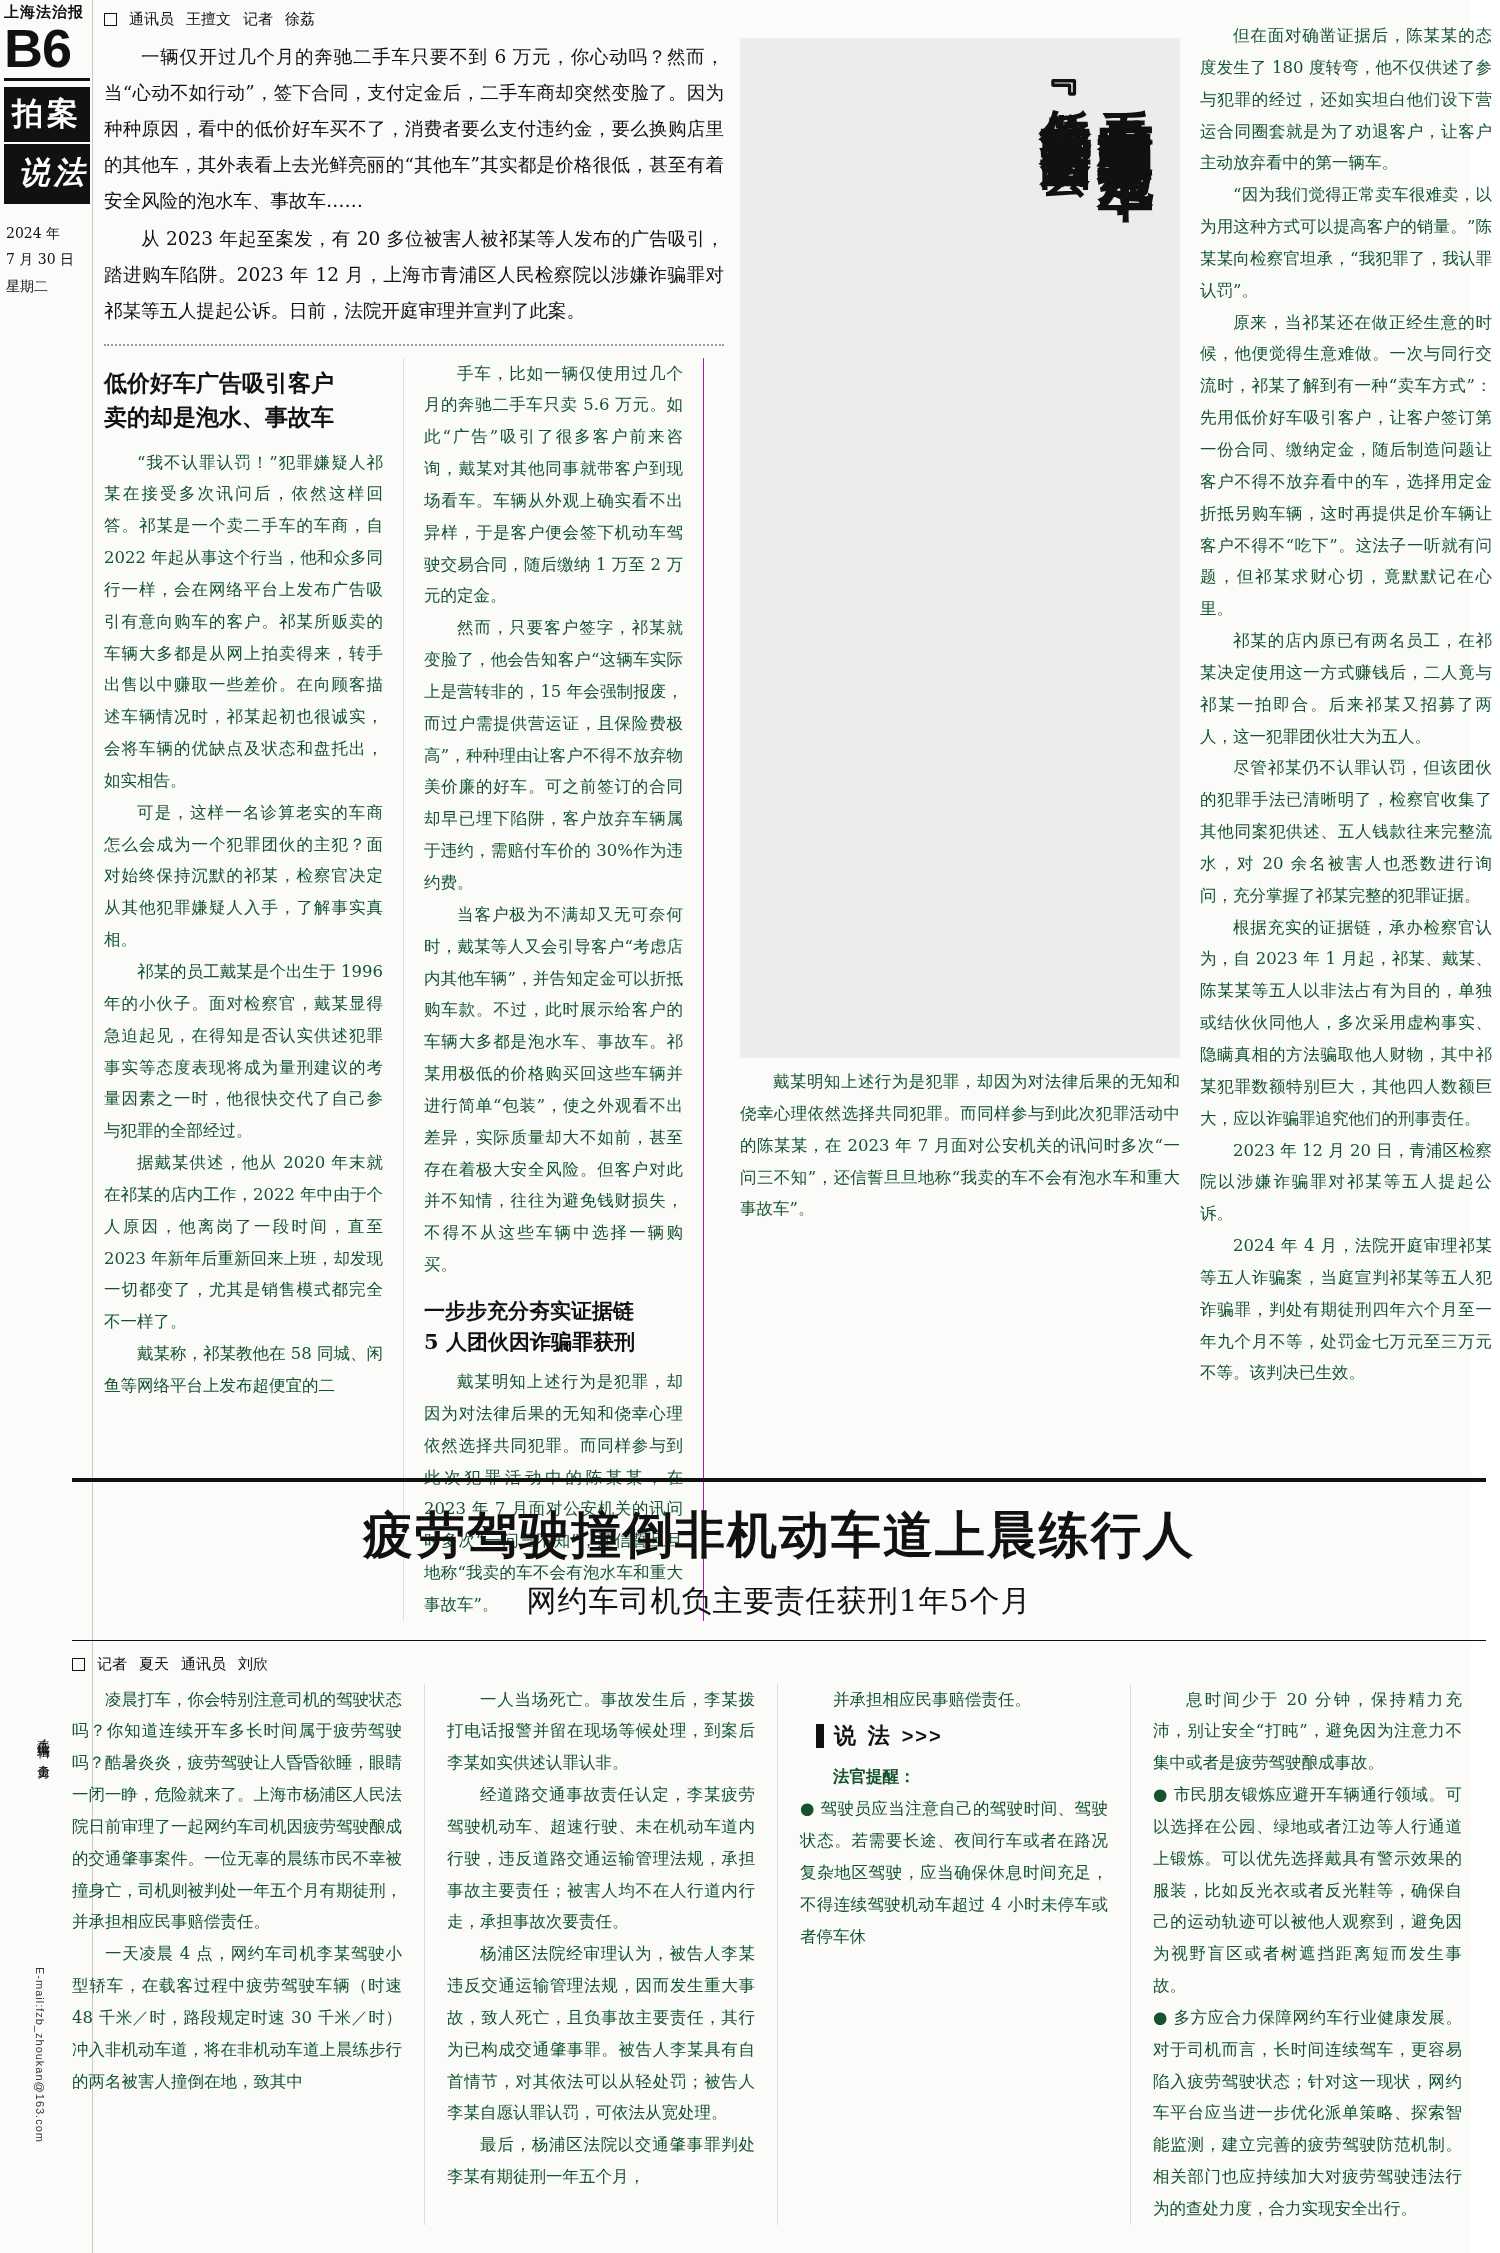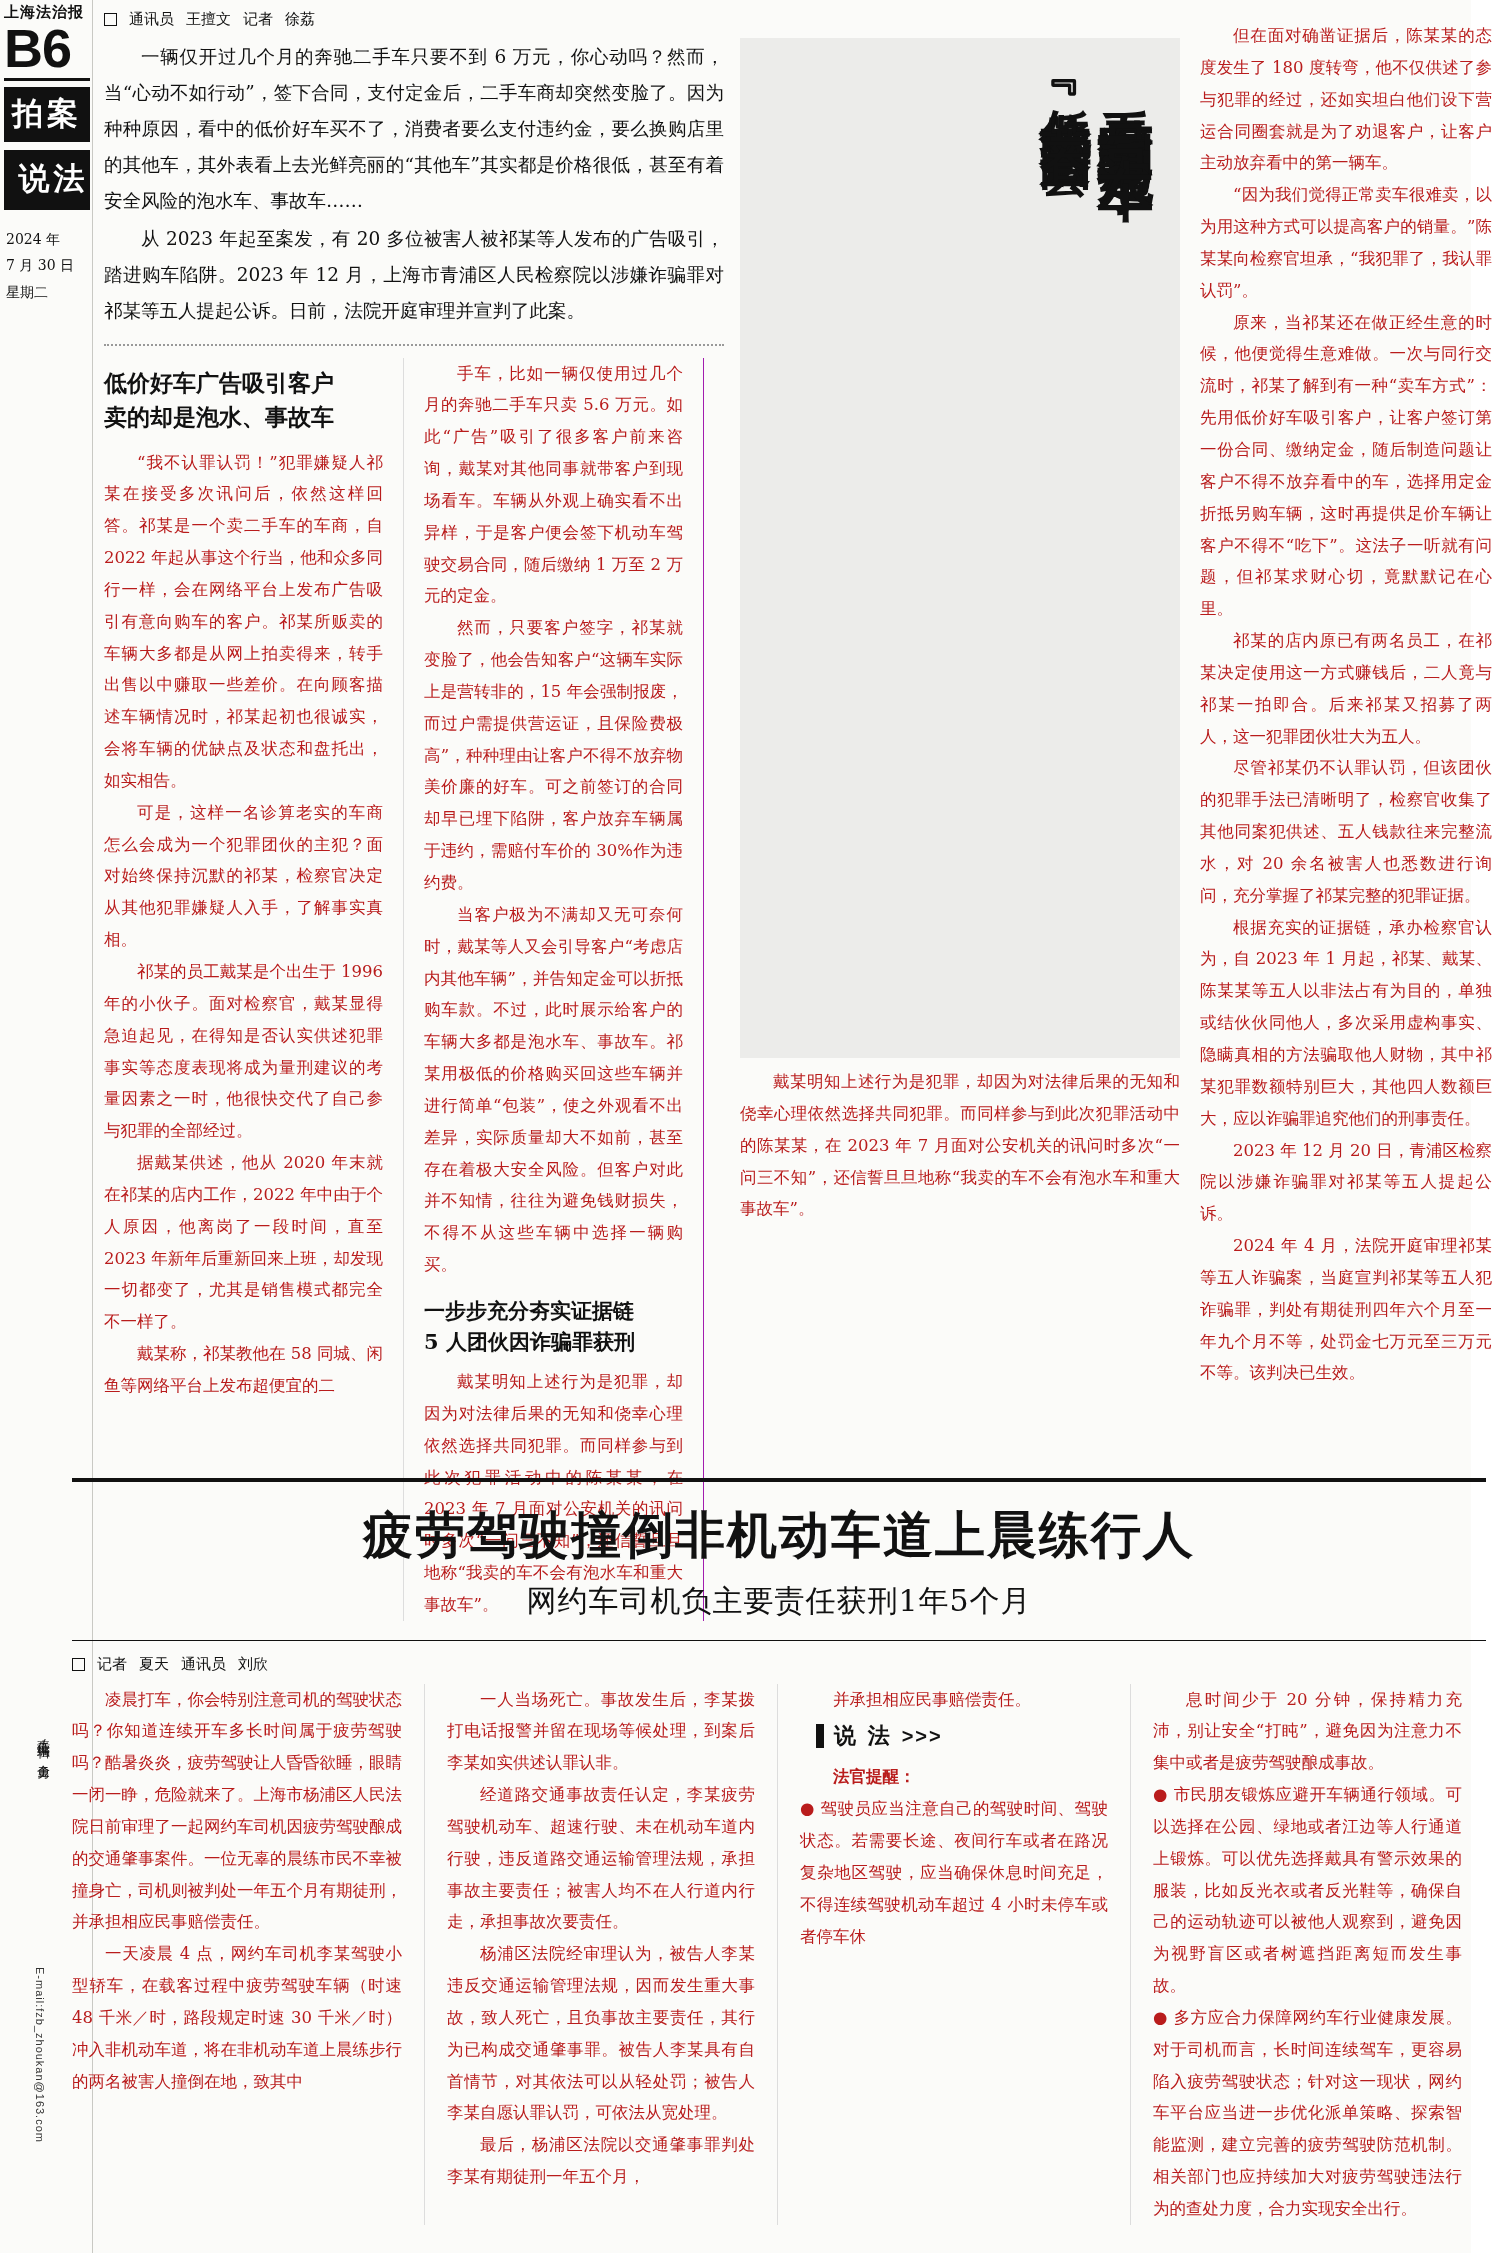--- a/index.html
+++ b/index.html
@@ -65,29 +65,30 @@
     color: #fff;
     font-size: 31px;
     font-weight: bold;
     text-align: center;
     letter-spacing: 4px;
     padding: 6px 0 7px 0;
     box-sizing: border-box;
   }
   .rail-sec2 {
     width: 86px;
-    margin: 8px 0 0 2px;
+    margin: 2px 0 0 2px;
     background: #111;
     color: #fff;
     font-size: 31px;
     font-weight: bold;
     text-align: center;
     letter-spacing: 4px;
     padding: 8px 0 10px 13px;
     box-sizing: border-box;
+    font-style: italic;
   }
   .rail-date {
     margin: 16px 0 0 4px;
     font-size: 14px;
     line-height: 1.9;
     color: #111;
   }
   .rail-vline {
     position: absolute;
     left: 92px;
@@ -179,21 +180,21 @@
     font-weight: bold;
     line-height: 1.5;
     margin: 14px 0 8px 0;
     color: #111;
   }
   .body-txt {
     font-size: 16.5px;
     line-height: 1.93;
     text-align: justify;
     text-indent: 2em;
-    color: #b91c1c;
+    color: #14532d;
   }
   .body-txt p { margin: 0; }
 
   
   .bigtitle-wrap {
     position: absolute;
     left: 636px;
     top: 28px;
     width: 440px;
     height: 1020px;

